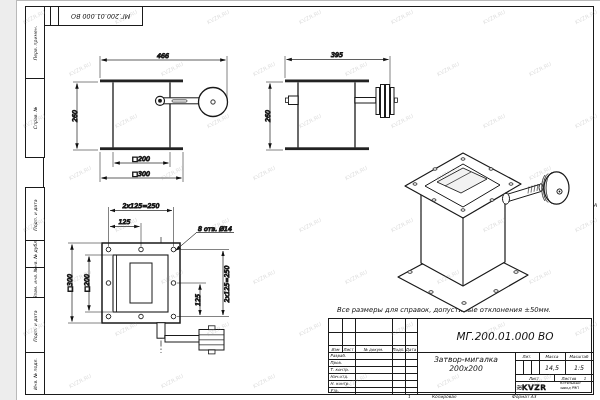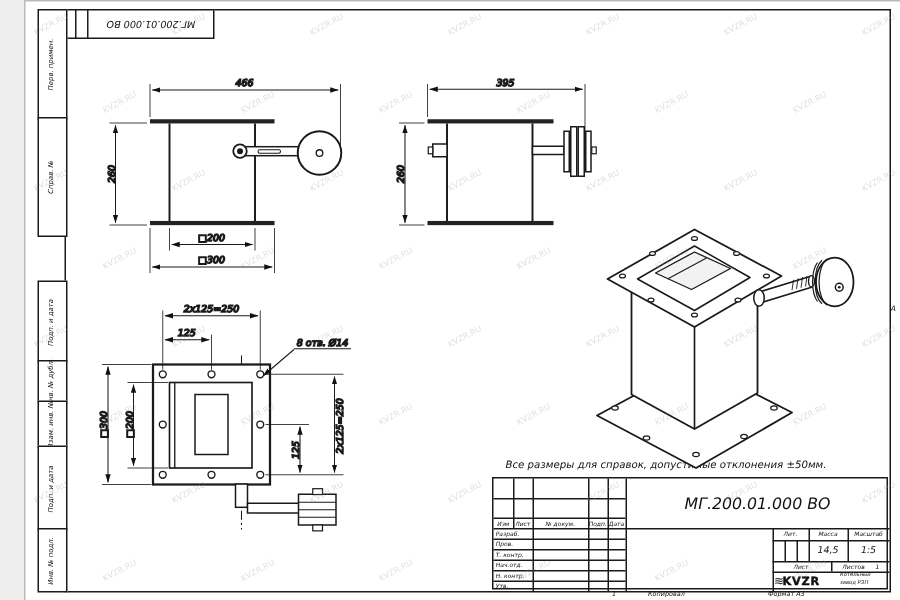--- a/index.html
+++ b/index.html
@@ -284,20 +284,21 @@
   <span class="small-c" style="left:82px;top:29.8px;">Дата</span>
 
   <span class="lab" style="left:1.5px;top:35px;">Разраб.</span>
   <span class="lab" style="left:1.5px;top:42px;">Пров.</span>
   <span class="lab" style="left:1.5px;top:49px;">Т. контр.</span>
   <span class="lab" style="left:1.5px;top:56px;">Нач.отд.</span>
   <span class="lab" style="left:1.5px;top:63px;">Н. контр.</span>
   <span class="lab" style="left:1.5px;top:70px;">Утв.</span>
 
   <div class="doknum">МГ.200.01.000 ВО</div>
+  <div class="tbname">Затвор-мигалка 200х200</div>
 
   <span class="small-c" style="left:198px;top:37px;">Лит.</span>
   <span class="small-c" style="left:223px;top:37px;">Масса</span>
   <span class="small-c" style="left:250px;top:37px;">Масштаб</span>
   <span class="val-c" style="left:223px;top:48px;">14,5</span>
   <span class="val-c" style="left:250px;top:48px;">1:5</span>
   <span class="small-c" style="left:205px;top:58.5px;">Лист</span>
   <span class="small-c" style="left:240px;top:58.5px;">Листов</span>
   <span class="small-c" style="left:256px;top:58.5px;">1</span>
 

